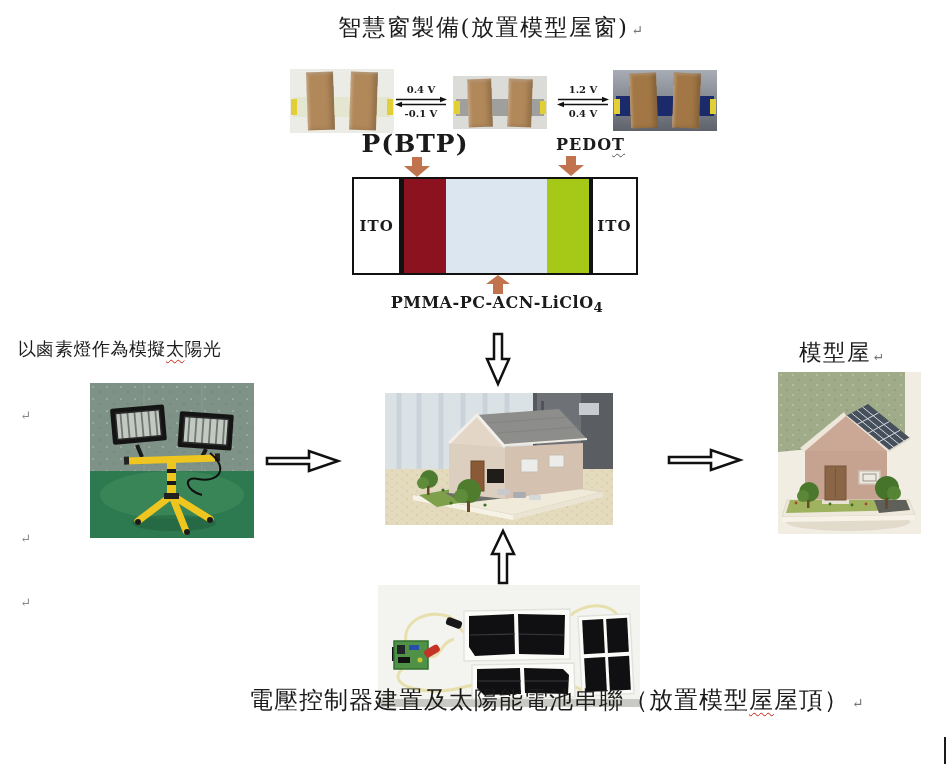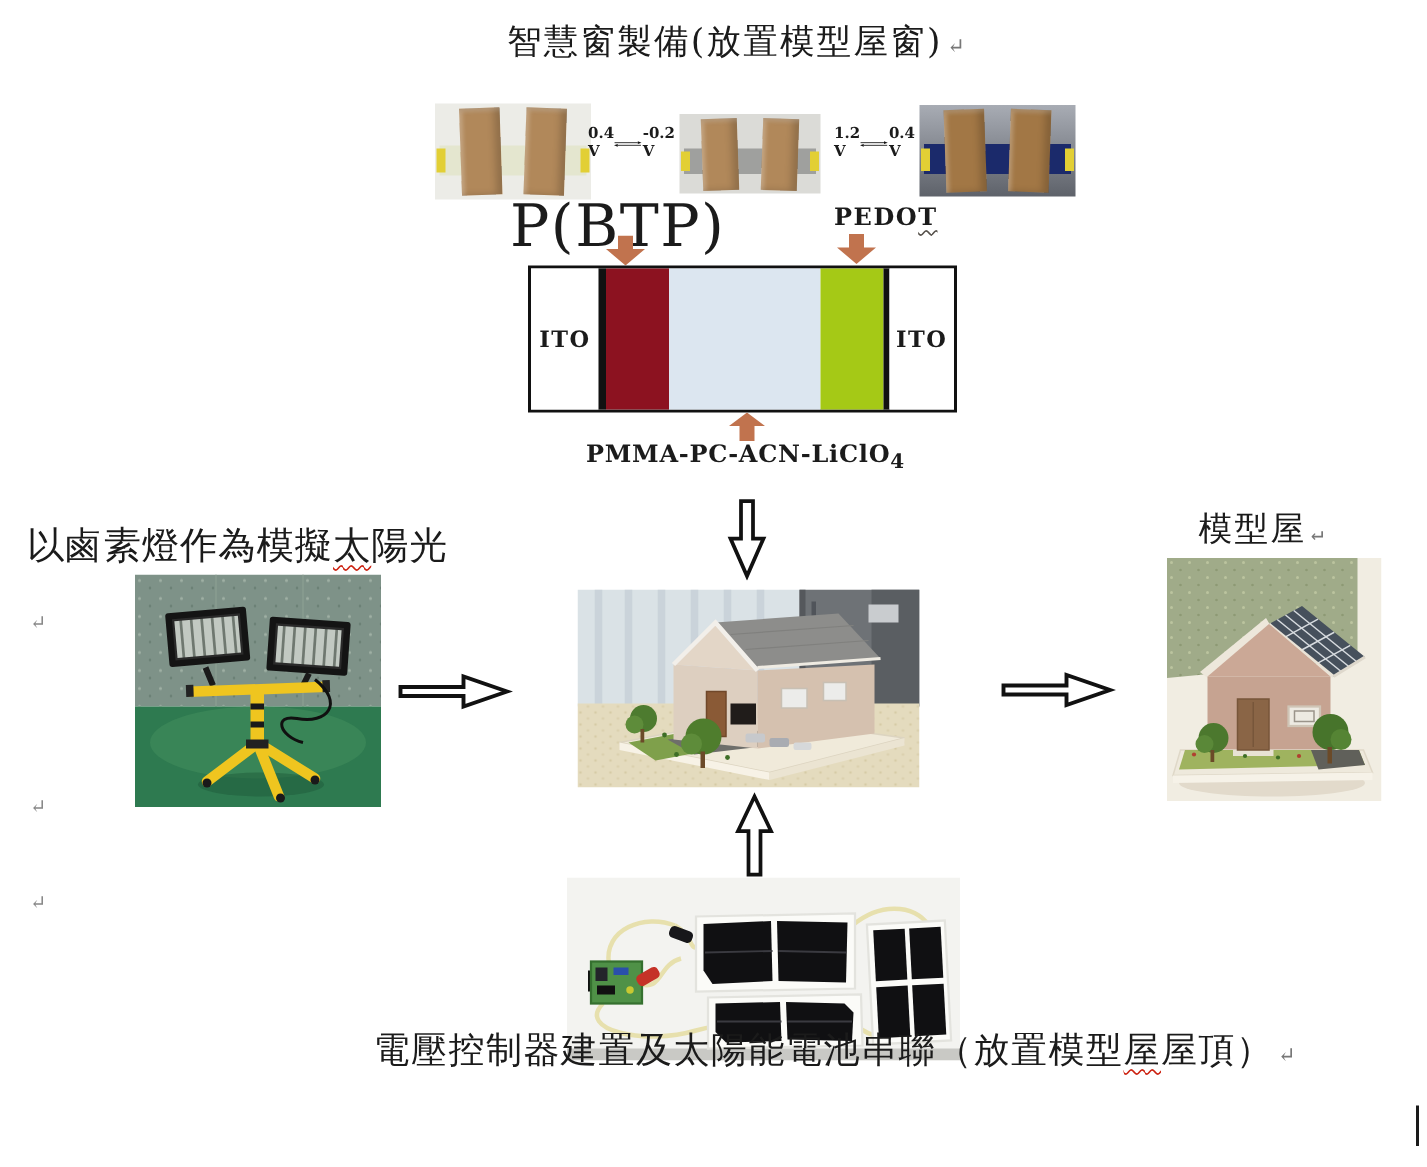--- a/index.html
+++ b/index.html
@@ -6,44 +6,44 @@
   #page{position:relative;width:951px;height:778px;background:#ffffff;overflow:hidden;
         font-family:"DejaVu Serif","Liberation Serif",serif;color:#1b1b1b;}
   .abs{position:absolute;}
   .cjk{font-family:"DejaVu Serif","Liberation Serif",serif;color:#1b1b1b;white-space:nowrap;}
   .pilcrow{color:#777;font-size:14px;font-weight:normal;margin-left:3px;}
   .margin-mark{position:absolute;color:#888;font-size:13px;}
   .squiggle-red{text-decoration:underline;text-decoration-style:wavy;text-decoration-color:#cc2211;text-decoration-thickness:1px;text-underline-offset:4px;}
   .squiggle-dark{text-decoration:underline;text-decoration-style:wavy;text-decoration-color:#55504a;text-decoration-thickness:1px;text-underline-offset:3px;}
   
   #title{left:338px;top:12px;font-size:23px;letter-spacing:1.5px;}
-  #lamp-caption{left:18px;top:347px;font-size:25px;letter-spacing:0.5px;}
+  #lamp-caption{left:18px;top:337px;font-size:18px;letter-spacing:0.5px;}
   #house-caption{left:799px;top:337px;font-size:22.5px;letter-spacing:1.5px;font-family:Liberation Mono, monospace;}
   #bottom-caption{left:249px;top:684px;font-size:24px;letter-spacing:1px;}
   
-  #pbtp-label{left:340px;top:129px;width:150px;font-size:39px;font-weight:normal;letter-spacing:1px;}
+  #pbtp-label{left:340px;top:129px;width:150px;text-align:center;font-size:25px;font-weight:bold;letter-spacing:1px;}
   #pedot-label{left:515px;top:135px;width:110px;text-align:right;font-size:16px;font-weight:bold;letter-spacing:1px;}
   #pmma-label{left:377px;top:293px;width:240px;text-align:center;font-size:16px;font-weight:bold;letter-spacing:0.5px;}
   
   .device-photo{position:absolute;overflow:hidden;}
   .dp-strip{position:absolute;left:3%;right:3%;top:43%;height:32%;}
   .dp-tab{position:absolute;width:6%;top:47%;height:25%;background:#E2CF35;}
   .dp-tab.l{left:1%}.dp-tab.r{right:1%}
   .dp-block{position:absolute;top:5%;bottom:5%;width:26%;background:#B1885A;box-shadow:inset -4px 0 5px rgba(0,0,0,.18), inset 2px 2px 3px rgba(255,255,255,.25);}
   .dp-block.l{left:16%;transform:rotate(-2deg);}
   .dp-block.r{right:16%;transform:rotate(2deg);}
   #device-bleached{left:290px;top:69px;width:104px;height:64px;background:#ECECE7;}
   #device-bleached .dp-strip{background:#E4E6CF;}
   #device-intermediate{left:453px;top:76px;width:94px;height:53px;background:#DBDBD7;}
   #device-intermediate .dp-strip{background:#9FA09E;}
   #device-colored{left:613px;top:70px;width:104px;height:61px;background:linear-gradient(#A8ACB4,#5E626A);}
   #device-colored .dp-strip{background:#1B2A6B;}
   #device-colored .dp-block{background:#A27745;}
   
-  .reaction{position:absolute;display:flex;flex-direction:row;align-items:center;font-size:10px;font-weight:bold;line-height:1.15;}
+  .reaction{position:absolute;display:flex;flex-direction:column;align-items:center;font-size:10px;font-weight:bold;line-height:1.15;}
   #reaction-1{left:392px;top:84px;width:58px;}
   #reaction-2{left:556px;top:84px;width:54px;}
   
   #schematic{left:352px;top:177px;width:286px;height:98px;border:2px solid #111;box-sizing:border-box;display:flex;align-items:flex-end;}
   .sch-seg{height:100%;}
   .sch-ito{display:flex;align-items:center;justify-content:center;font-size:15px;font-weight:bold;letter-spacing:1px;background:#fff;}
   #cursor{left:944px;top:737px;width:2px;height:27px;background:#1a1a1a;}
   svg{display:block;}
 </style>
 </head>
@@ -62,21 +62,21 @@
   </div>
 
   <div id="reaction-1" class="reaction">
     <span>0.4 V</span>
     <svg width="54" height="12" viewBox="0 0 54 12">
       <line x1="2" y1="3.5" x2="46" y2="3.5" stroke="#111" stroke-width="1.6"></line>
       <polygon points="46,0.8 53,3.5 46,6.2" fill="#111"></polygon>
       <line x1="8" y1="8.5" x2="52" y2="8.5" stroke="#111" stroke-width="1.6"></line>
       <polygon points="8,5.8 1,8.5 8,11.2" fill="#111"></polygon>
     </svg>
-    <span>-0.2 V</span>
+    <span>-0.1 V</span>
   </div>
 
   <div id="device-intermediate" class="device-photo">
     <div class="dp-strip"></div>
     <div class="dp-tab l"></div>
     <div class="dp-tab r"></div>
     <div class="dp-block l"></div>
     <div class="dp-block r"></div>
   </div>
 

